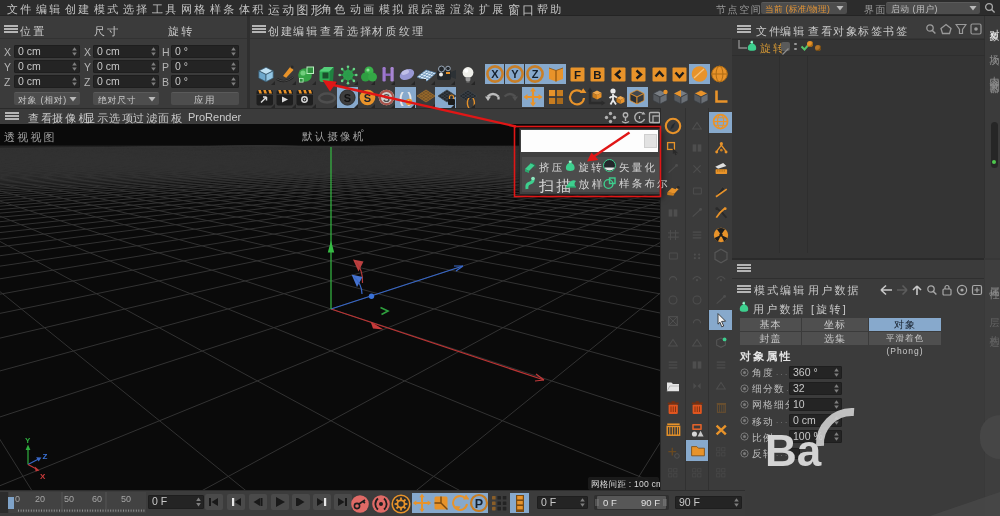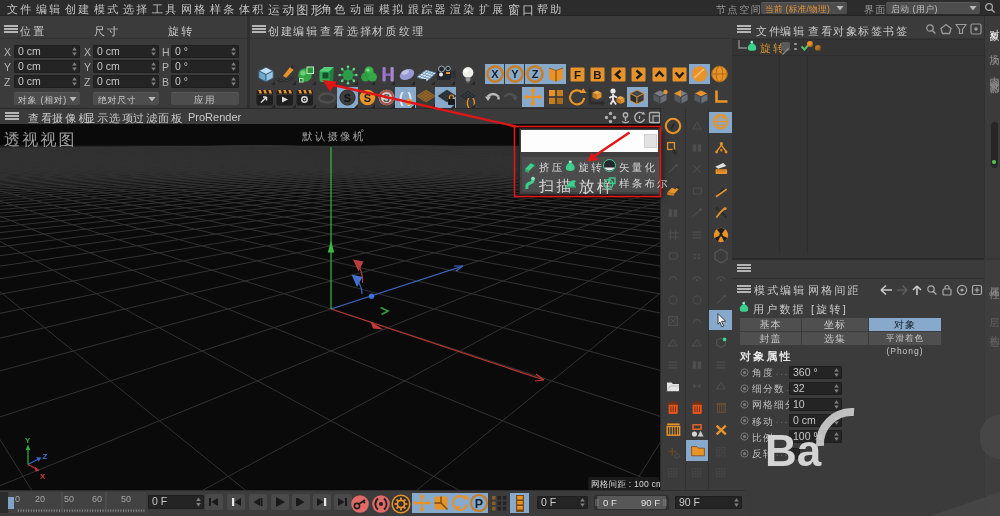--- a/index.html
+++ b/index.html
@@ -545,21 +545,21 @@
 <div class="ab" style="left:807px;top:55px;width:1px;height:198px;background:#2e2e2e"></div>
 <div class="ab" style="left:732px;top:38.5px;width:253px;height:0.8px;background:#2e2e2e"></div>
 <div class="ab" style="left:732px;top:54.5px;width:253px;height:0.8px;background:#2e2e2e"></div>
 <div class="ab" style="left:732px;top:258px;width:268px;height:258px;background:#3b3b3b"></div>
 <div class="ab" style="left:732px;top:258px;width:268px;height:2px;background:#2a2a2a"></div>
 <div class="ab" style="left:737px;top:264px;width:14px;height:9px;background:repeating-linear-gradient(to bottom,#b5b5b5 0,#b5b5b5 1.6px,transparent 1.6px,transparent 3.0px)"></div>
 <div class="ab" style="left:732px;top:278px;width:268px;height:1px;background:#2f2f2f"></div>
 <div class="ab" style="left:737px;top:285px;width:14px;height:9px;background:repeating-linear-gradient(to bottom,#b5b5b5 0,#b5b5b5 1.6px,transparent 1.6px,transparent 3.0px)"></div>
 <span class="ab t" style="left:754px;top:283px;color:#c9c9c9;font-size:11px;;letter-spacing:2.2px">模式</span>
 <span class="ab t" style="left:780px;top:283px;color:#c9c9c9;font-size:11px;;letter-spacing:2.2px">编辑</span>
-<span class="ab t" style="left:808px;top:283px;color:#c9c9c9;font-size:11px;;letter-spacing:2.2px">网格间距</span>
+<span class="ab t" style="left:808px;top:283px;color:#c9c9c9;font-size:11px;;letter-spacing:2.2px">用户数据</span>
 <svg class="ab" style="left:878px;top:284px" width="16" height="12">
     <path d="M14 6 L3 6 M3 6 L8 1.5 M3 6 L8 10.5" stroke="#c9c9c9" stroke-width="1.6" fill="none"></path>
   </svg>
 <svg class="ab" style="left:895px;top:284px" width="14" height="12">
     <path d="M2 6 L12 6 M12 6 L7.5 1.5 M12 6 L7.5 10.5" stroke="#5c5c5c" stroke-width="1.6" fill="none"></path>
   </svg>
 <svg class="ab" style="left:911px;top:284px" width="12" height="12">
     <path d="M6 11 L6 2 M6 2 L2 6 M6 2 L10 6" stroke="#c9c9c9" stroke-width="1.6" fill="none"></path>
   </svg>
 <svg class="ab" style="left:926px;top:284px" width="12" height="12">
@@ -1200,21 +1200,21 @@
     <line x1="28" y1="464.5" x2="28" y2="448" stroke="#2fae3f" stroke-width="1.2"></line>
     <polygon points="28,444.5 25.6,450 30.4,450" fill="#2fae3f"></polygon>
     <text x="25" y="442.5" font-size="8" font-weight="bold" fill="#2fae3f" font-family="Liberation Sans">Y</text>
     <line x1="28" y1="464.5" x2="38.5" y2="459" stroke="#3a68c8" stroke-width="1.2"></line>
     <polygon points="41.5,457.5 36.2,457.2 38.6,461.6" fill="#3a68c8"></polygon>
     <text x="42.5" y="459" font-size="8" font-weight="bold" fill="#3a72d8" font-family="Liberation Sans">Z</text>
     <line x1="28" y1="464.5" x2="36.5" y2="469" stroke="#c03a3a" stroke-width="1.2"></line>
     <polygon points="39.5,470.6 34.8,466.6 35.6,471.6" fill="#c03a3a"></polygon>
     <text x="40" y="478.5" font-size="8" font-weight="bold" fill="#cc3c3c" font-family="Liberation Sans">X</text>
   </svg>
-<span class="ab t" style="left:4px;top:130px;color:#9f9f9f;font-size:16px;;letter-spacing:2.2px">透视视图</span>
+<span class="ab t" style="left:4px;top:130px;color:#9f9f9f;font-size:11px;;letter-spacing:2.2px">透视视图</span>
 <span class="ab t" style="left:302px;top:130px;color:#9f9f9f;font-size:10.5px;;letter-spacing:2.2px">默认摄像机</span>
 <span class="ab t" style="left:358px;top:128px;color:#9f9f9f;font-size:9px;">:°</span>
 <div class="ab" style="left:588px;top:476.5px;width:71px;height:13.5px;background:#1c1c1c;border-radius:2px;opacity:0.92"></div>
 <span class="ab t" style="left:591px;top:478.8px;color:#d8d8d8;font-size:8.6px;letter-spacing:0.2px">网格间距 : 100 cm</span>
 <div class="ab" style="left:660px;top:108px;width:72px;height:382px;background:#3b3b3b"></div>
 <div class="ab" style="left:660px;top:108px;width:1px;height:382px;background:#2a2a2a"></div>
 <div class="ab" style="left:684.5px;top:108px;width:1px;height:382px;background:#313131"></div>
 <div class="ab" style="left:707.5px;top:108px;width:1px;height:382px;background:#313131"></div>
 <div class="ab" style="left:708.5px;top:111.5px;width:23.5px;height:21px;background:#87a9cc"></div>
 <svg class="ab" style="left:711px;top:112px" width="20" height="20">
@@ -1763,21 +1763,21 @@
 <span class="ab t" style="left:619px;top:160.5px;color:#d4d4d4;font-size:10.5px;;letter-spacing:2.2px">矢量化</span>
 <svg class="ab" style="left:523px;top:176px" width="14" height="15">
     <path d="M4 13 Q3 8 7 7 Q11 6 10 2" fill="none" stroke="#3dcf8e" stroke-width="3"></path>
     <circle cx="10" cy="2.5" r="1.8" fill="#8fe8c0"></circle>
   </svg>
 <span class="ab t" style="left:539px;top:177px;color:#d4d4d4;font-size:15px;;letter-spacing:2.2px">扫描</span>
 <svg class="ab" style="left:564px;top:176px" width="14" height="14">
     <path d="M2 11 Q7 2 12 5 Q9 8 12 11 Z" fill="#3dcf8e"></path>
     <path d="M2 11 L12 11" stroke="#2aa86e" stroke-width="1.4"></path>
   </svg>
-<span class="ab t" style="left:578.5px;top:177px;color:#d4d4d4;font-size:16px;;letter-spacing:2.2px">放样</span>
+<span class="ab t" style="left:578.5px;top:177px;color:#d4d4d4;font-size:11px;;letter-spacing:2.2px">放样</span>
 <svg class="ab" style="left:603px;top:176px" width="14" height="14">
     <circle cx="5.5" cy="8" r="4.4" fill="none" stroke="#3dcf8e" stroke-width="1.4"></circle>
     <rect x="6.5" y="2" width="5.5" height="5.5" fill="none" stroke="#3dcf8e" stroke-width="1.4"></rect>
   </svg>
 <span class="ab t" style="left:619px;top:177px;color:#d4d4d4;font-size:10.5px;;letter-spacing:2.2px">样条布尔</span>
 <svg class="ab" style="left:0px;top:0px;pointer-events:none" width="1000" height="516">
     <rect x="514.5" y="126.5" width="146" height="70" fill="none" stroke="#e01616" stroke-width="1.6"></rect>
     <line x1="331" y1="84.5" x2="516" y2="126.5" stroke="#e01616" stroke-width="2.4"></line>
     <polygon points="322.5,80 337,81.8 330,91.5" fill="#e01616"></polygon>
     <line x1="629.5" y1="132.5" x2="593" y2="157" stroke="#e01616" stroke-width="2.4"></line>

